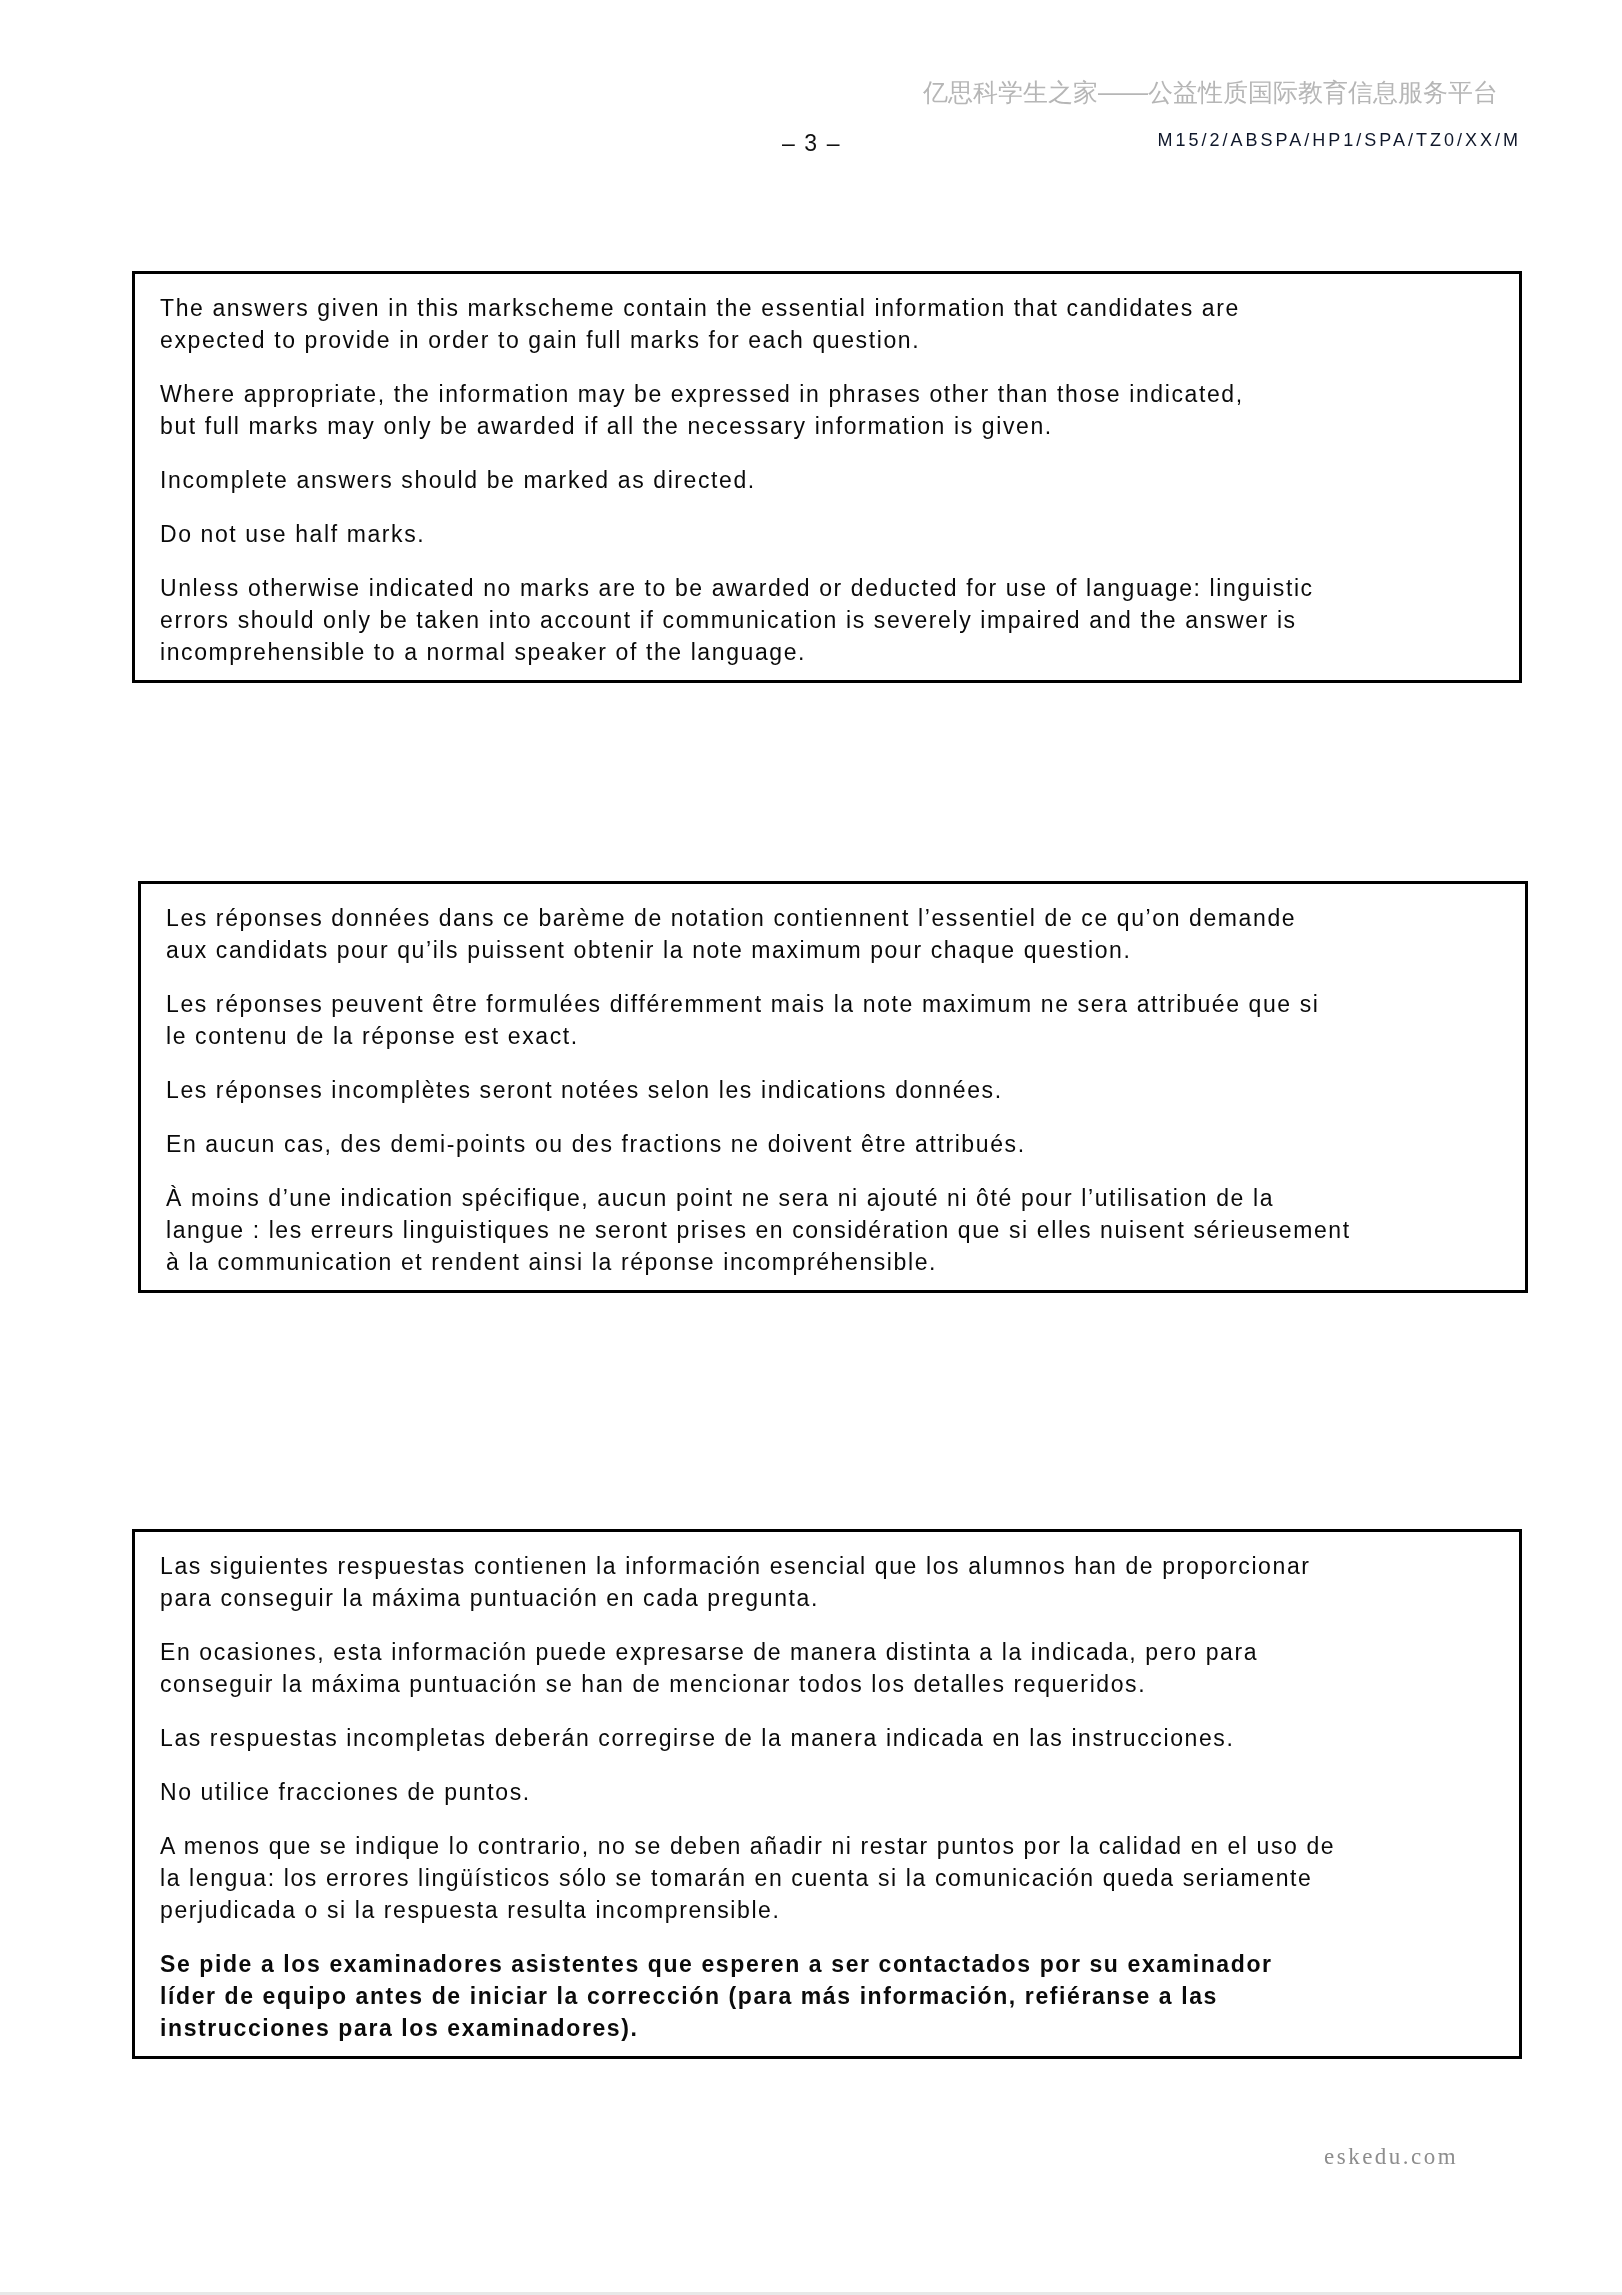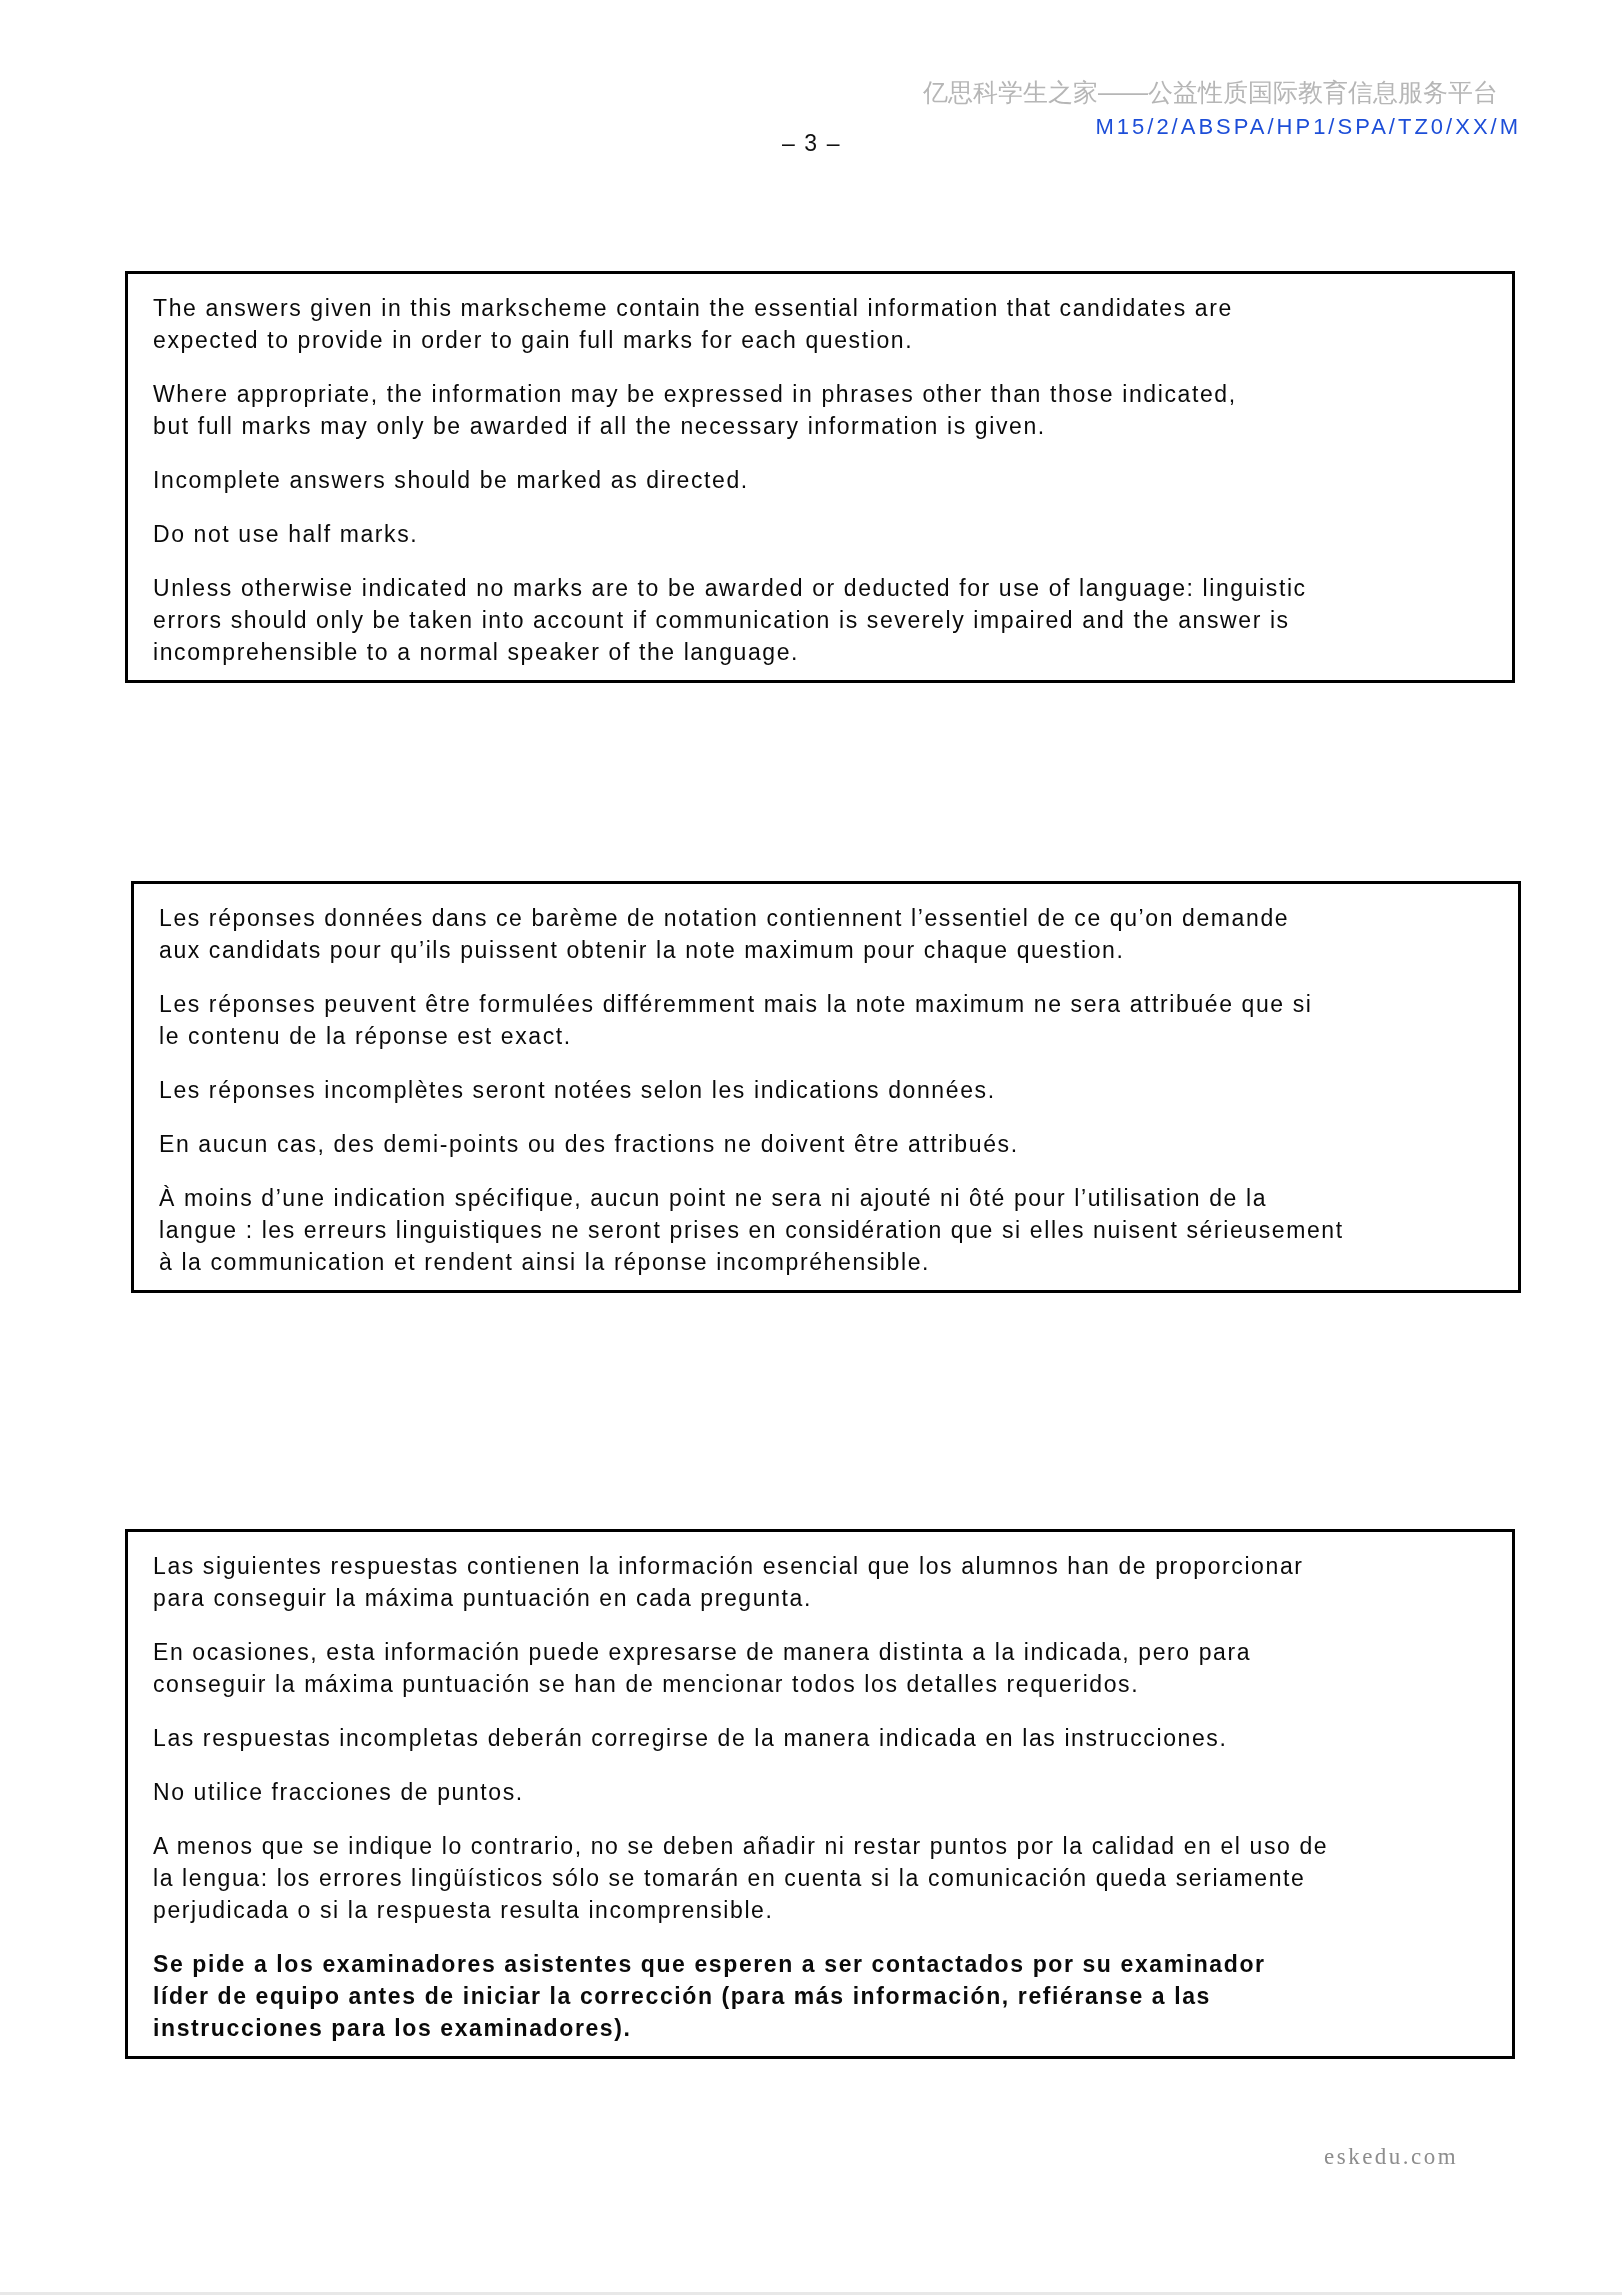--- a/index.html
+++ b/index.html
@@ -28,30 +28,30 @@
     top: 130px;
     left: 0;
     right: 0;
     text-align: center;
     font-size: 23px;
     letter-spacing: 1.6px;
     color: #111111;
   }
   .paper-code {
     position: absolute;
-    top: 114px;
+    top: 130px;
     right: 102px;
-    font-size: 22px;
+    font-size: 18px;
     letter-spacing: 3px;
-    color: #1d4ed8;
+    color: #0f172a;
     white-space: nowrap;
   }
   .notes-box {
     position: absolute;
-    left: 125px;
+    left: 132px;
     width: 1390px;
     border: 3px solid #000000;
     background: #ffffff;
     padding: 18px 28px 12px 25px;
     font-size: 23px;
     line-height: 32px;
     letter-spacing: 1.6px;
     color: #0a0a0a;
   }
   .box-english { top: 271px; }

